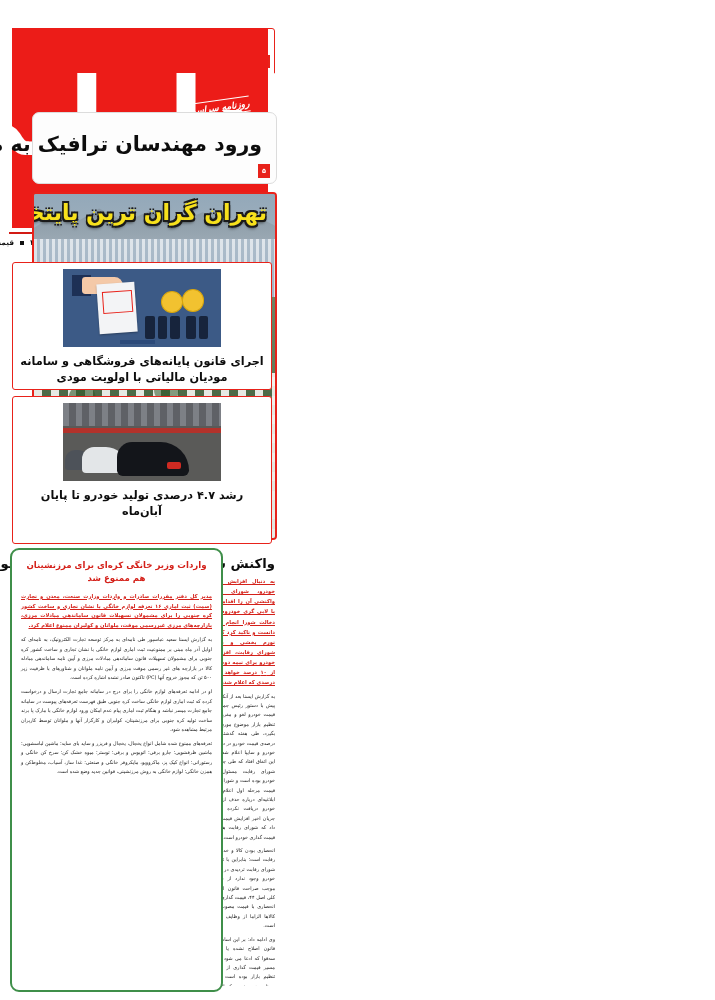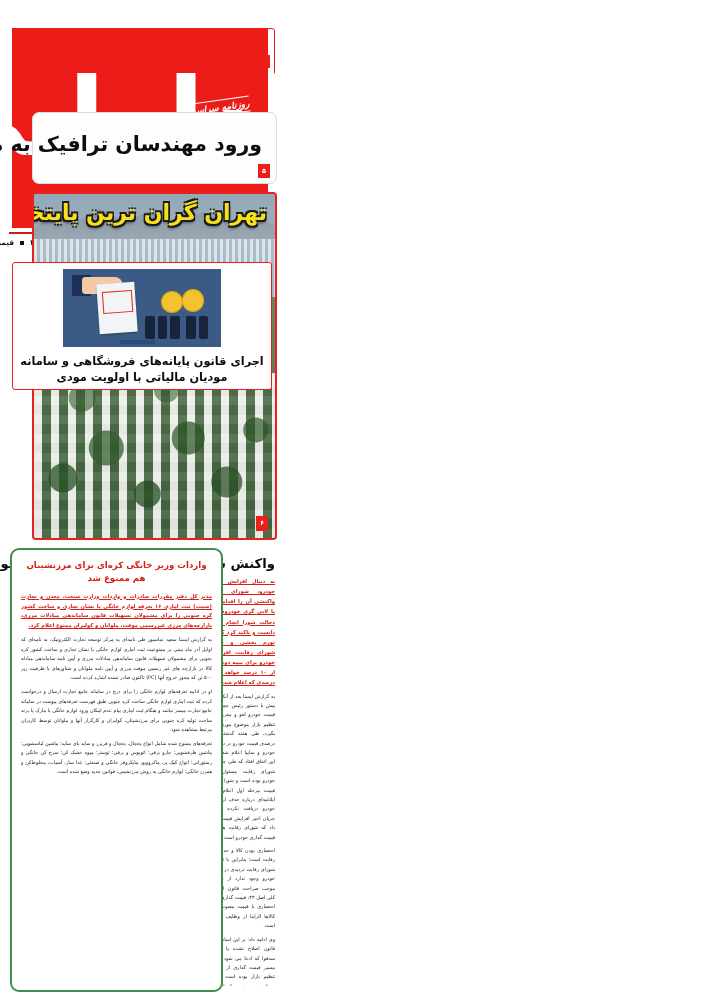--- a/index.html
+++ b/index.html
@@ -637,20 +637,31 @@
       <div class="fig f1"></div>
       <div class="fig f2"></div>
       <div class="fig f3"></div>
       <div class="fig f4"></div>
       <div class="fig f5"></div>
       <div class="base"></div>
     </div>
     <div class="side-caption">اجرای قانون پایانه‌های فروشگاهی و سامانه مودیان مالیاتی با اولویت مودی</div>
   </div>
 
+  <div class="side-card" id="side-card-2">
+    <div class="side-img" id="side-img-2">
+      <div class="roof"></div>
+      <div class="beam"></div>
+      <div class="carC"></div>
+      <div class="carB"></div>
+      <div class="carA"></div>
+      <div class="taillight"></div>
+    </div>
+    <div class="side-caption">رشد ۴.۷ درصدی تولید خودرو تا پایان آبان‌ماه</div>
+  </div>
 
   <div class="article-main">
     <div class="article-main-title">واکنش شورای رقابت به افزایش قیمت خودرو</div>
 
     <div class="article-cols">
 
       <div class="acol">
         <p class="lede">به دنبال افزایش اخیر قیمت خودرو، شورای رقابت در واکنشی آن را اقدامی مبهم که با لابی گری خودروسازان بدون دخالت شورا انجام شده است، دانست و تاکید کرد که بر اساس تورم بخشی و دستورالعمل شورای رقابت، افزایش قیمت خودرو برای نیمه دوم سال کمتر از ۱۰ درصد خواهد بود، نه ۱۸ درصدی که اعلام شده است.</p>
         <p>به گزارش ایسنا بعد از آنکه حدود یک ماه پیش با دستور رئیس جمهوری، افزایش قیمت خودرو لغو و مقرر شد در ستاد تنظیم بازار موضوع مورد بررسی قرار بگیرد، طی هفته گذشته افزایش ۱۸ درصدی قیمت خودرو در دو شرکت ایران خودرو و سایپا اعلام شد. در شرایطی این اتفاق افتاد که طی چند سال گذشته شورای رقابت مسئول قیمت‌گذاری خودرو بوده است و شورا بعد از افزایش قیمت مرحله اول اعلام کرد که هیچ ابلاغیه‌ای درباره حذف از قیمت گذاری خودرو دریافت نکرده است. پیگیری جریان اخیر افزایش قیمت خودرو نشان داد که شورای رقابت همچنان مسئول قیمت گذاری خودرو است.</p>
         <p>انحصاری بودن کالا و خدمات با شورای رقابت است؛ بنابراین با توجه به مصوبه شورای رقابت تردیدی در انحصاری بودن خودرو وجود ندارد از سوی دیگر به موجب صراحت قانون اجرای سیاست کلی اصل ۴۴، قیمت گذاری کالا و خدمات انحصاری با قیمت مصوب به این گونه کالاها الزاما از وظایف شورای رقابت است.</p>

